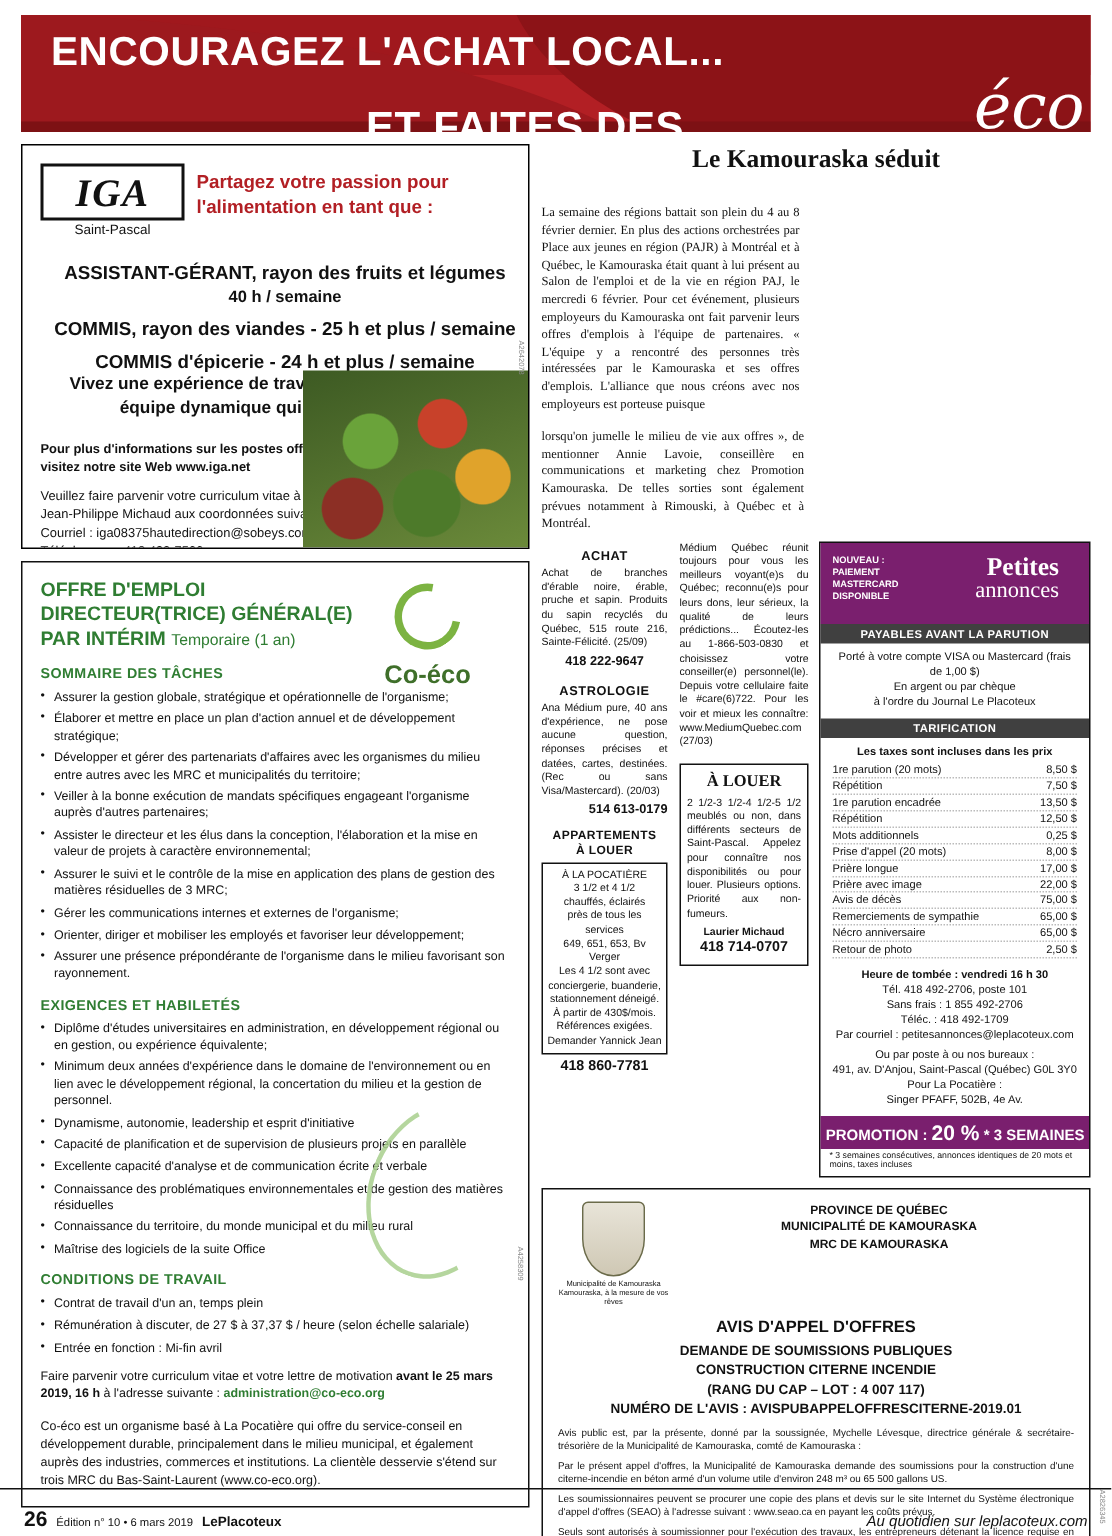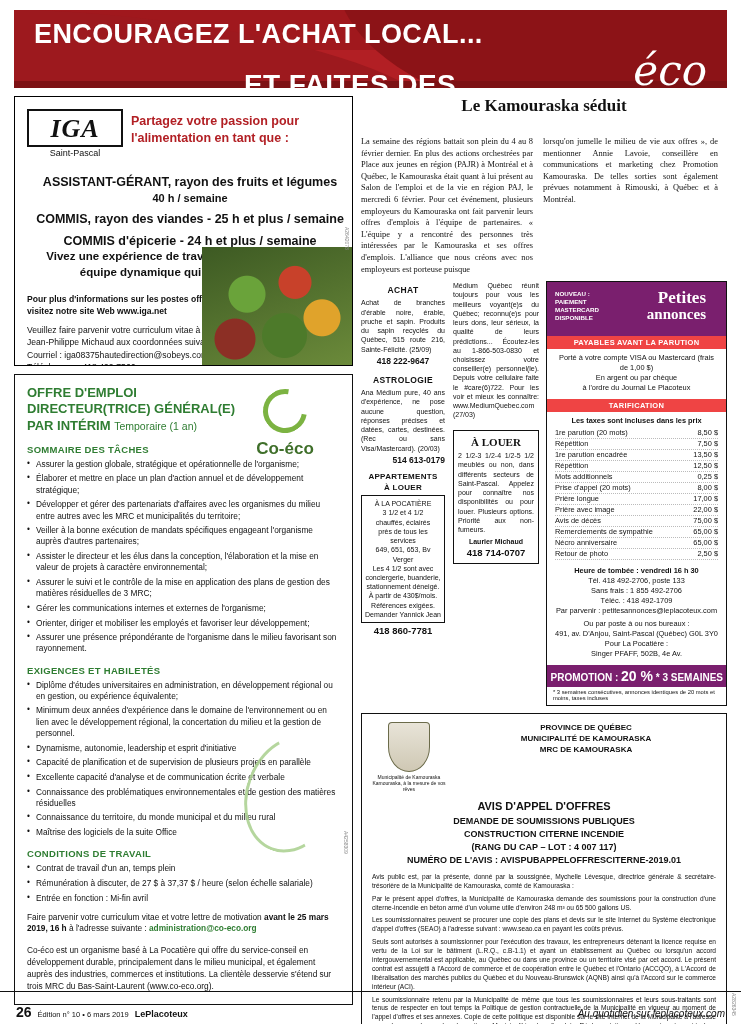--- a/index.html
+++ b/index.html
@@ -28,21 +28,21 @@
   }
   .banner-text {
     position:absolute; left:20px; top:9px; color:#fff;
     font-size:27px; font-weight:bold; letter-spacing:.4px; z-index:3;
   }
   .banner-text2 {
     position:absolute; left:230px; top:42px; color:#fff;
     font-size:28px; font-weight:bold; letter-spacing:.4px; z-index:3;margin-top:17px;
   }
   .banner-script {
-    position:absolute; right:20px; top:36px; color:#fff; z-index:3;
+    position:absolute; right:4px; top:36px; color:#fff; z-index:3;
     font-family:"DejaVu Serif", serif; font-style:italic; font-size:42px;
   }
   .banner-bottomline { position:absolute; left:0; bottom:0; width:100%; height:7px; background:#7d1114; }
 
   
   .cols { display:flex; gap:8px; margin-top:8px; }
   .left-col { width:347px; }
   .right-col { width:366px; }
 
   
@@ -78,32 +78,32 @@
   ul.bul li { font-size:8.3px; line-height:1.35; margin-bottom:3.5px; padding-left:9px; position:relative; }
   ul.bul li:before { content:"•"; position:absolute; left:0; top:-1px; color:#111; }
   .coeco .bottom-note { font-size:8.3px; line-height:1.4; margin-top:8px; }
   .coeco .bottom-note .bold { font-weight:bold; }
   .coeco .green { color:#2f7d32; font-weight:bold; }
   .arrow-deco { position:absolute; right:14px; bottom:150px; width:92px; height:120px; border:3px solid #a9d08e; border-radius:50%; border-top-color:transparent; border-right-color:transparent; transform:rotate(20deg); opacity:.85; }
   .final-note { font-size:8.3px; line-height:1.45; margin-top:9px; }
 
   
   .art-title { text-align:center; font-family:"Liberation Serif", serif; font-weight:bold; font-size:17px; margin:0 0 20px 0; }
-  .art-body { display:flex; gap:10px; }
+  .art-body { display:flex; gap:10px;flex-direction:column; }
   .art-body .c { font-size:8.4px; line-height:1.38; text-align:justify; font-family:"Liberation Serif", serif; }
   .art-body .c1 { width:172px; }
   .art-body .c2 { width:175px; }
 
   
   .pa { border:1px solid #111; }
   .pa-head { background:#7a1f6e; color:#fff; text-align:right; padding:7px 20px 6px 8px; position:relative; height:54px; }
   .pa-head .t { font-family:"Liberation Serif", serif; font-size:17px; font-weight:bold; line-height:1; }
-  .pa-head .t2 { font-family:"Liberation Serif", serif; font-size:15px; font-weight:bold; }
+  .pa-head .t2 { font-family:"Liberation Serif", serif; font-size:15px; font-weight:normal; }
   .pa-head .pay { position:absolute; left:8px; top:8px; font-size:6.2px; line-height:1.3; text-align:left; font-weight:bold; }
-  .pa-bar { background:#ef4444; color:#fff; font-size:7.5px; font-weight:bold; text-align:center; padding:2px; letter-spacing:.3px; }
+  .pa-bar { background:#404040; color:#fff; font-size:7.5px; font-weight:bold; text-align:center; padding:2px; letter-spacing:.3px; }
   .pa-sec { padding:4px 8px 6px 8px; font-size:7.4px; line-height:1.35; }
   .pa-sec .line { display:flex; justify-content:space-between; border-bottom:1px dotted #bbb; }
   .pa-center { text-align:center; }
   .pa-prom { background:#7a1f6e; color:#fff; text-align:right; font-weight:bold; font-size:10px; padding:3px; }
   .pa-prom .big { font-size:14px; }
   .pa-foot { font-size:5.8px; padding:2px 6px 4px 6px; }
   .cls-title { font-weight:bold; font-size:8px; text-align:center; letter-spacing:.3px; }
   .mini-cols { display:flex; gap:8px; }
   .mini-cols .mc { font-size:7px; line-height:1.32; text-align:justify; }
   .hdr-sm { font-weight:bold; font-size:8.5px; letter-spacing:.4px; margin:4px 0 2px 0; }
@@ -342,24 +342,24 @@
                 <span>Nécro anniversaire</span>
                 <span>65,00 $</span>
               </div>
             <div class="line">
                 <span>Retour de photo</span>
                 <span>2,50 $</span>
               </div>
           </div>
           <div class="pa-sec pa-center" style="padding-top:0">
             <div style="font-weight:bold">Heure de tombée : vendredi 16 h 30</div>
-            <div>Tél. 418 492-2706, poste 133</div>
+            <div>Tél. 418 492-2706, poste 101</div>
             <div>Sans frais : 1 855 492-2706</div>
             <div>Téléc. : 418 492-1709</div>
-            <div>Par parvenir : petitesannonces@leplacoteux.com</div>
+            <div>Par courriel : petitesannonces@leplacoteux.com</div>
             <div style="margin-top:3px">Ou par poste à ou nos bureaux :</div>
             <div style="white-space:pre-line">491, av. D'Anjou, Saint-Pascal (Québec) G0L 3Y0
 Pour La Pocatière :
 Singer PFAFF, 502B, 4e Av.</div>
           </div>
           <div class="pa-prom">
             <span>PROMOTION :</span>
             <span class="big">20 %</span>
             <span>* 3 SEMAINES</span>
           </div>

